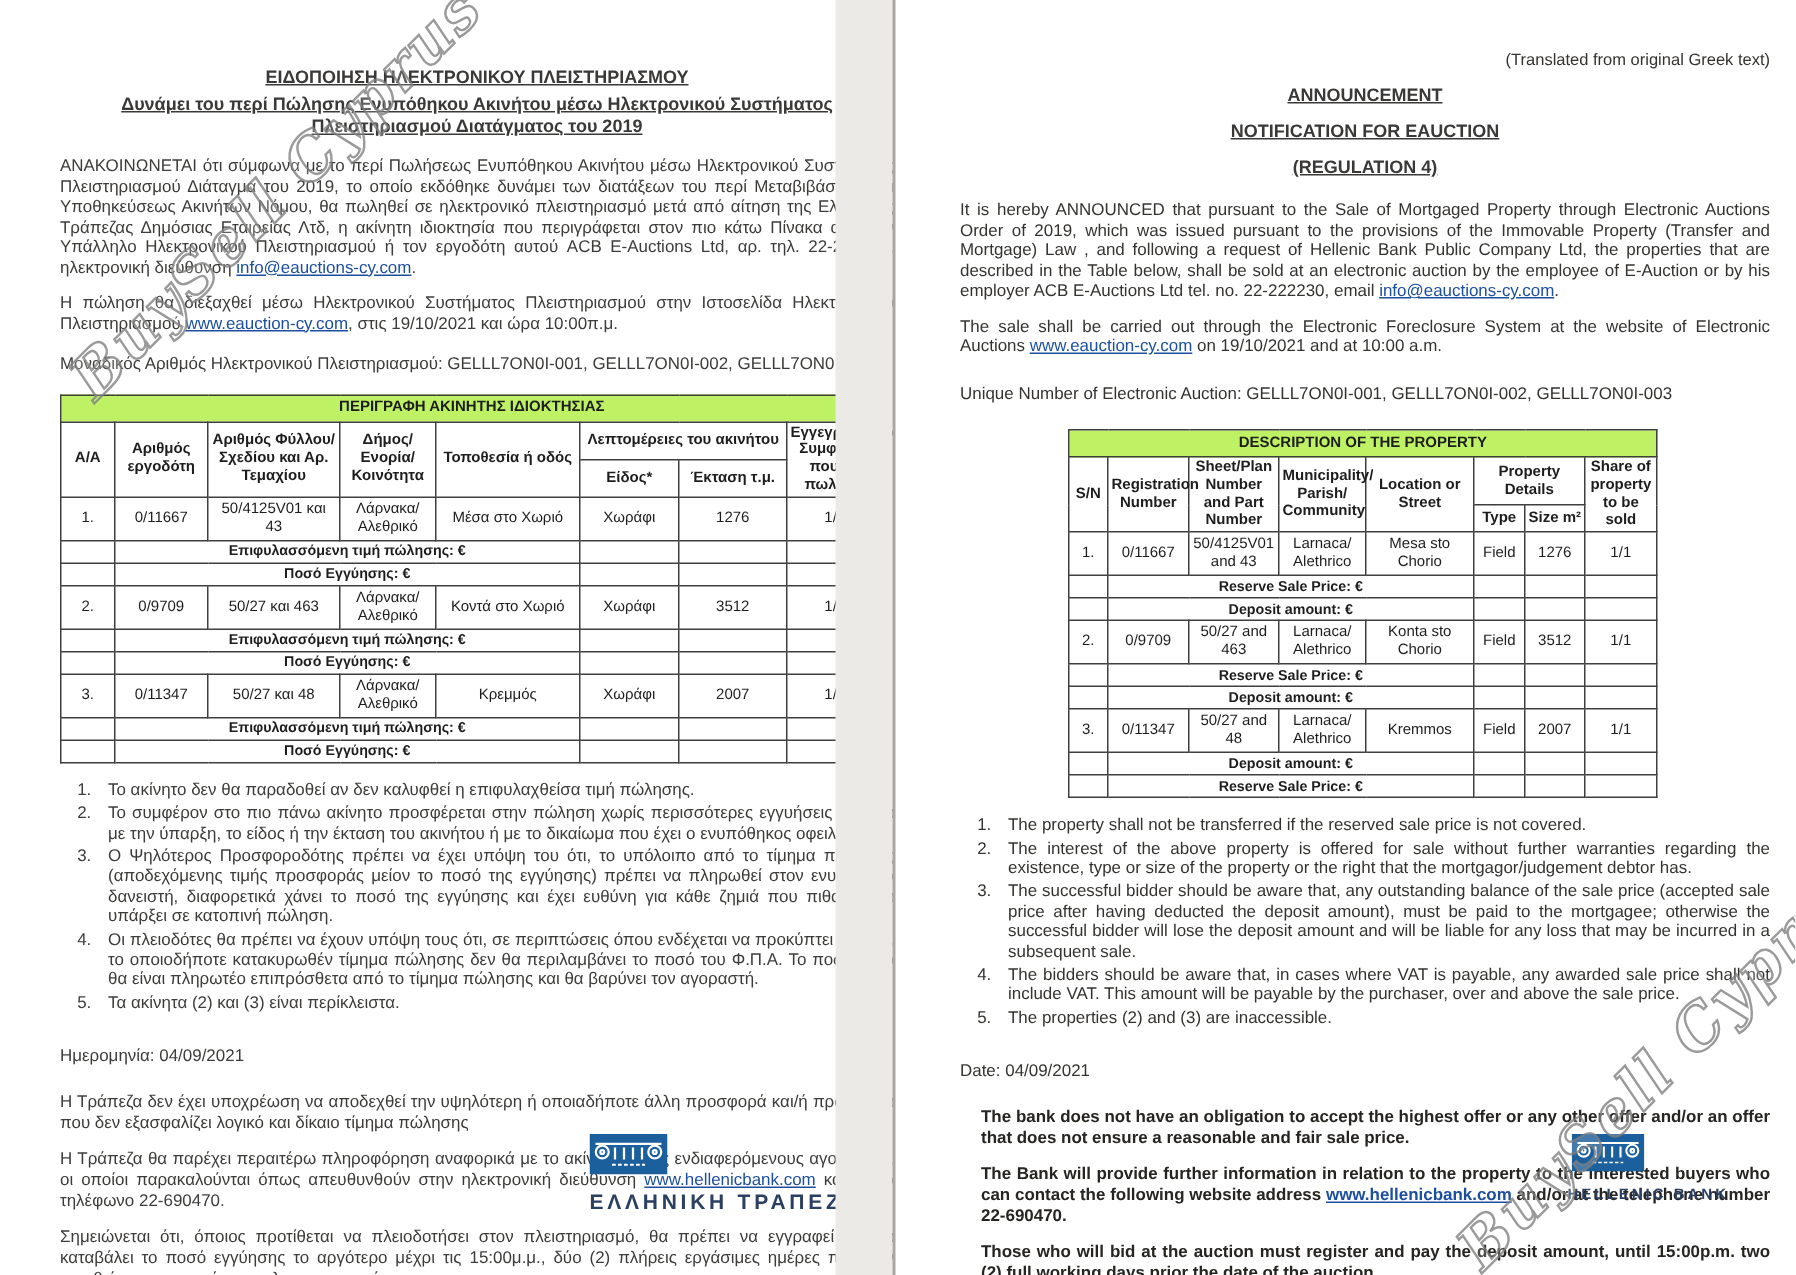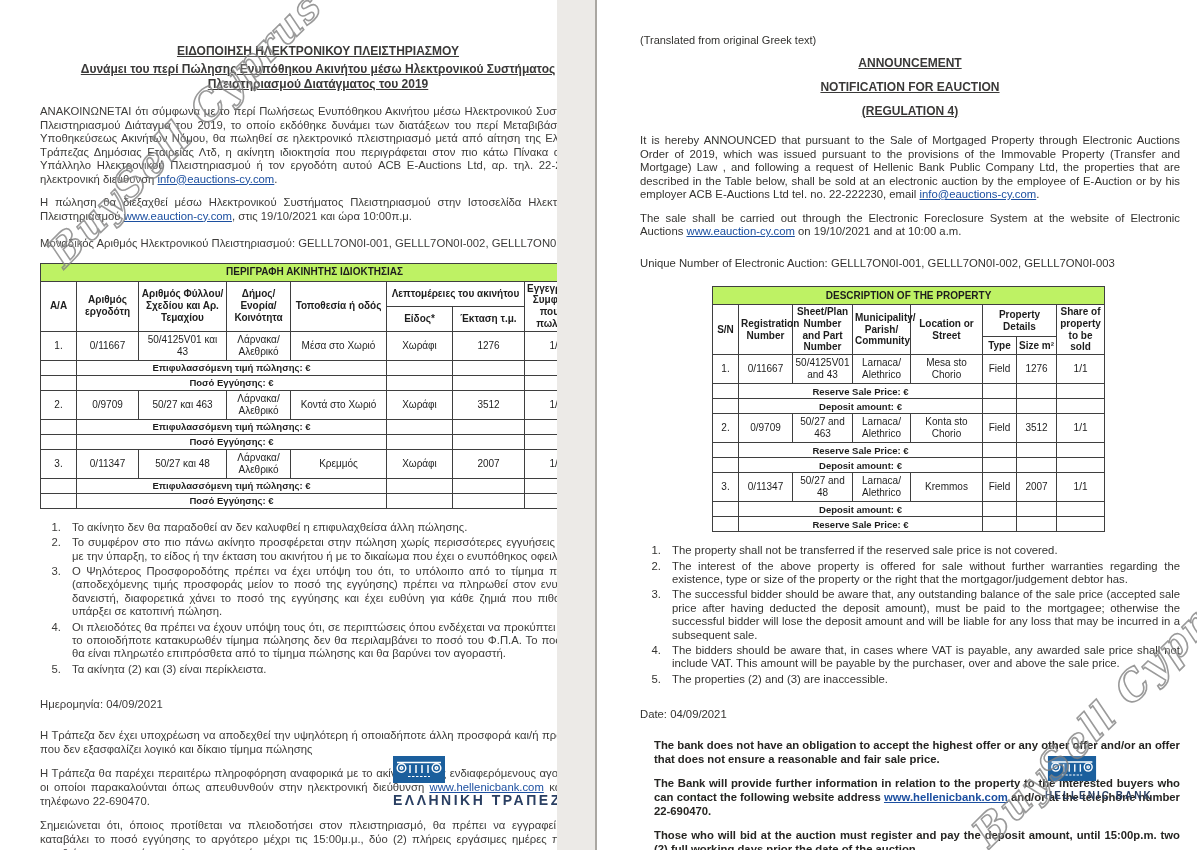--- a/index.html
+++ b/index.html
@@ -8,21 +8,21 @@
   .page{position:absolute;top:0;height:850px;}
   #pageL{left:0;width:556px;padding:44px 0 0 40px;}
   #pageR{left:640px;width:540px;padding:34px 0 0 0;color:#343330;}
   .band{position:absolute;left:557px;top:0;width:38px;height:850px;background:#eceae7;}
   .divider{position:absolute;left:595px;top:0;width:2px;height:850px;background:#aaa7a2;}
   .t1{font-size:12px;line-height:15px;font-weight:bold;text-decoration:underline;text-align:center;color:#3a3938;}
   #pageL .t1{margin-bottom:3px;}
   #pageL .t3{margin-bottom:13px;}
   #pageR .t1{margin-bottom:9px;}
   #pageR .treg{margin-bottom:15px;}
-  .tnote{font-size:11px;text-align:left;margin:0 0 10px;}
+  .tnote{font-size:11px;text-align:right;margin:0 0 10px;}
 
   .p{font-size:11.3px;line-height:13.5px;text-align:justify;margin:0 0 10px;}
   .p.single{text-align:left;}
   a.link{color:#1c4fa0;text-decoration:underline;cursor:pointer;}
 
   table.doc{border-collapse:collapse;table-layout:fixed;font-size:10px;color:#1d1d1d;margin:2px 0 12px;}
   #pageL table.doc{width:548px;}
   #pageR table.doc{width:392px;margin-left:72px;padding-left:48px;}
   table.doc td{border:1px solid #3f3f3f;text-align:center;vertical-align:middle;padding:1px 2px;line-height:1.18;}
   td.t-title{background:#bef264;font-weight:bold;height:15px;border-bottom:2px solid #3f3f3f;}
@@ -166,21 +166,21 @@
             <td></td>
             <td class="sub-label" colspan="4">Ποσό Εγγύησης: €</td>
             <td></td>
             <td></td>
             <td></td>
           </tr>
       </tbody>
     </table>
 
     <ol class="notes">
-      <li>Το ακίνητο δεν θα παραδοθεί αν δεν καλυφθεί η επιφυλαχθείσα άλλη πώλησης.</li>
+      <li>Το ακίνητο δεν θα παραδοθεί αν δεν καλυφθεί η επιφυλαχθείσα τιμή πώλησης.</li>
       <li>Το συμφέρον στο πιο πάνω ακίνητο προσφέρεται στην πώληση χωρίς περισσότερες εγγυήσεις σχετικά με την ύπαρξη, το είδος ή την έκταση του ακινήτου ή με το δικαίωμα που έχει ο ενυπόθηκος οφειλέτης.</li>
       <li>Ο Ψηλότερος Προσφοροδότης πρέπει να έχει υπόψη του ότι, το υπόλοιπο από το τίμημα πώλησης (αποδεχόμενης τιμής προσφοράς μείον το ποσό της εγγύησης) πρέπει να πληρωθεί στον ενυπόθηκο δανειστή, διαφορετικά χάνει το ποσό της εγγύησης και έχει ευθύνη για κάθε ζημιά που πιθανόν να υπάρξει σε κατοπινή πώληση.</li>
       <li>Οι πλειοδότες θα πρέπει να έχουν υπόψη τους ότι, σε περιπτώσεις όπου ενδέχεται να προκύπτει Φ.Π.Α., το οποιοδήποτε κατακυρωθέν τίμημα πώλησης δεν θα περιλαμβάνει το ποσό του Φ.Π.Α. Το ποσό αυτό θα είναι πληρωτέο επιπρόσθετα από το τίμημα πώλησης και θα βαρύνει τον αγοραστή.</li>
       <li>Τα ακίνητα (2) και (3) είναι περίκλειστα.</li>
     </ol>
 
     <p class="datep">Ημερομηνία: 04/09/2021</p>
 
     <p class="footer-p">Η Τράπεζα δεν έχει υποχρέωση να αποδεχθεί την υψηλότερη ή οποιαδήποτε άλλη προσφορά και/ή προσφορά που δεν εξασφαλίζει λογικό και δίκαιο τίμημα πώλησης</p>
     <p class="footer-p"><span>Η Τράπεζα θα παρέχει περαιτέρω πληροφόρηση αναφορικά με το ακίνητο στους ενδιαφερόμενους αγοραστές, οι οποίοι παρακαλούνται όπως απευθυνθούν στην ηλεκτρονική διεύθυνση </span><a class="link">www.hellenicbank.com</a><span> και/ή στο τηλέφωνο 22-690470.</span></p>

